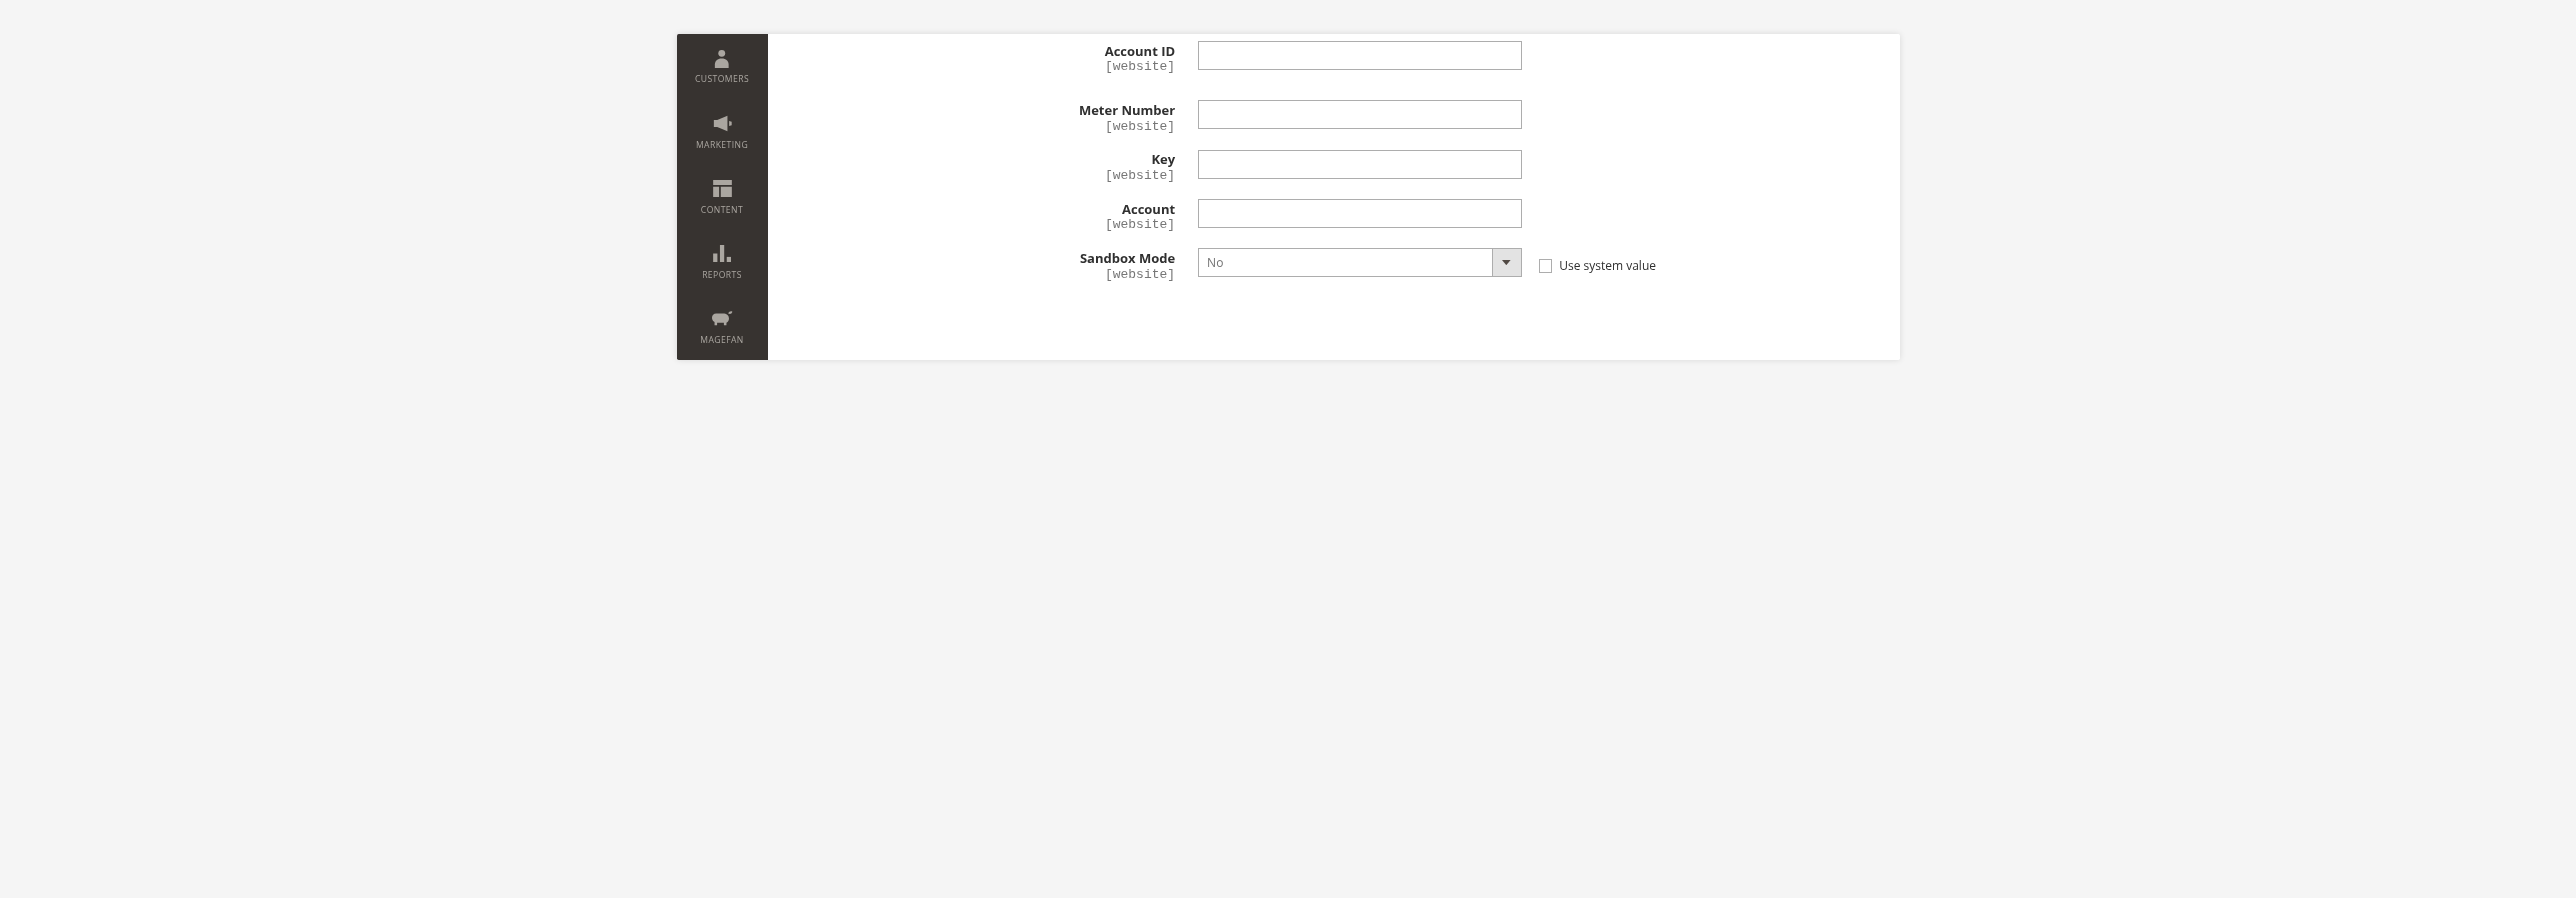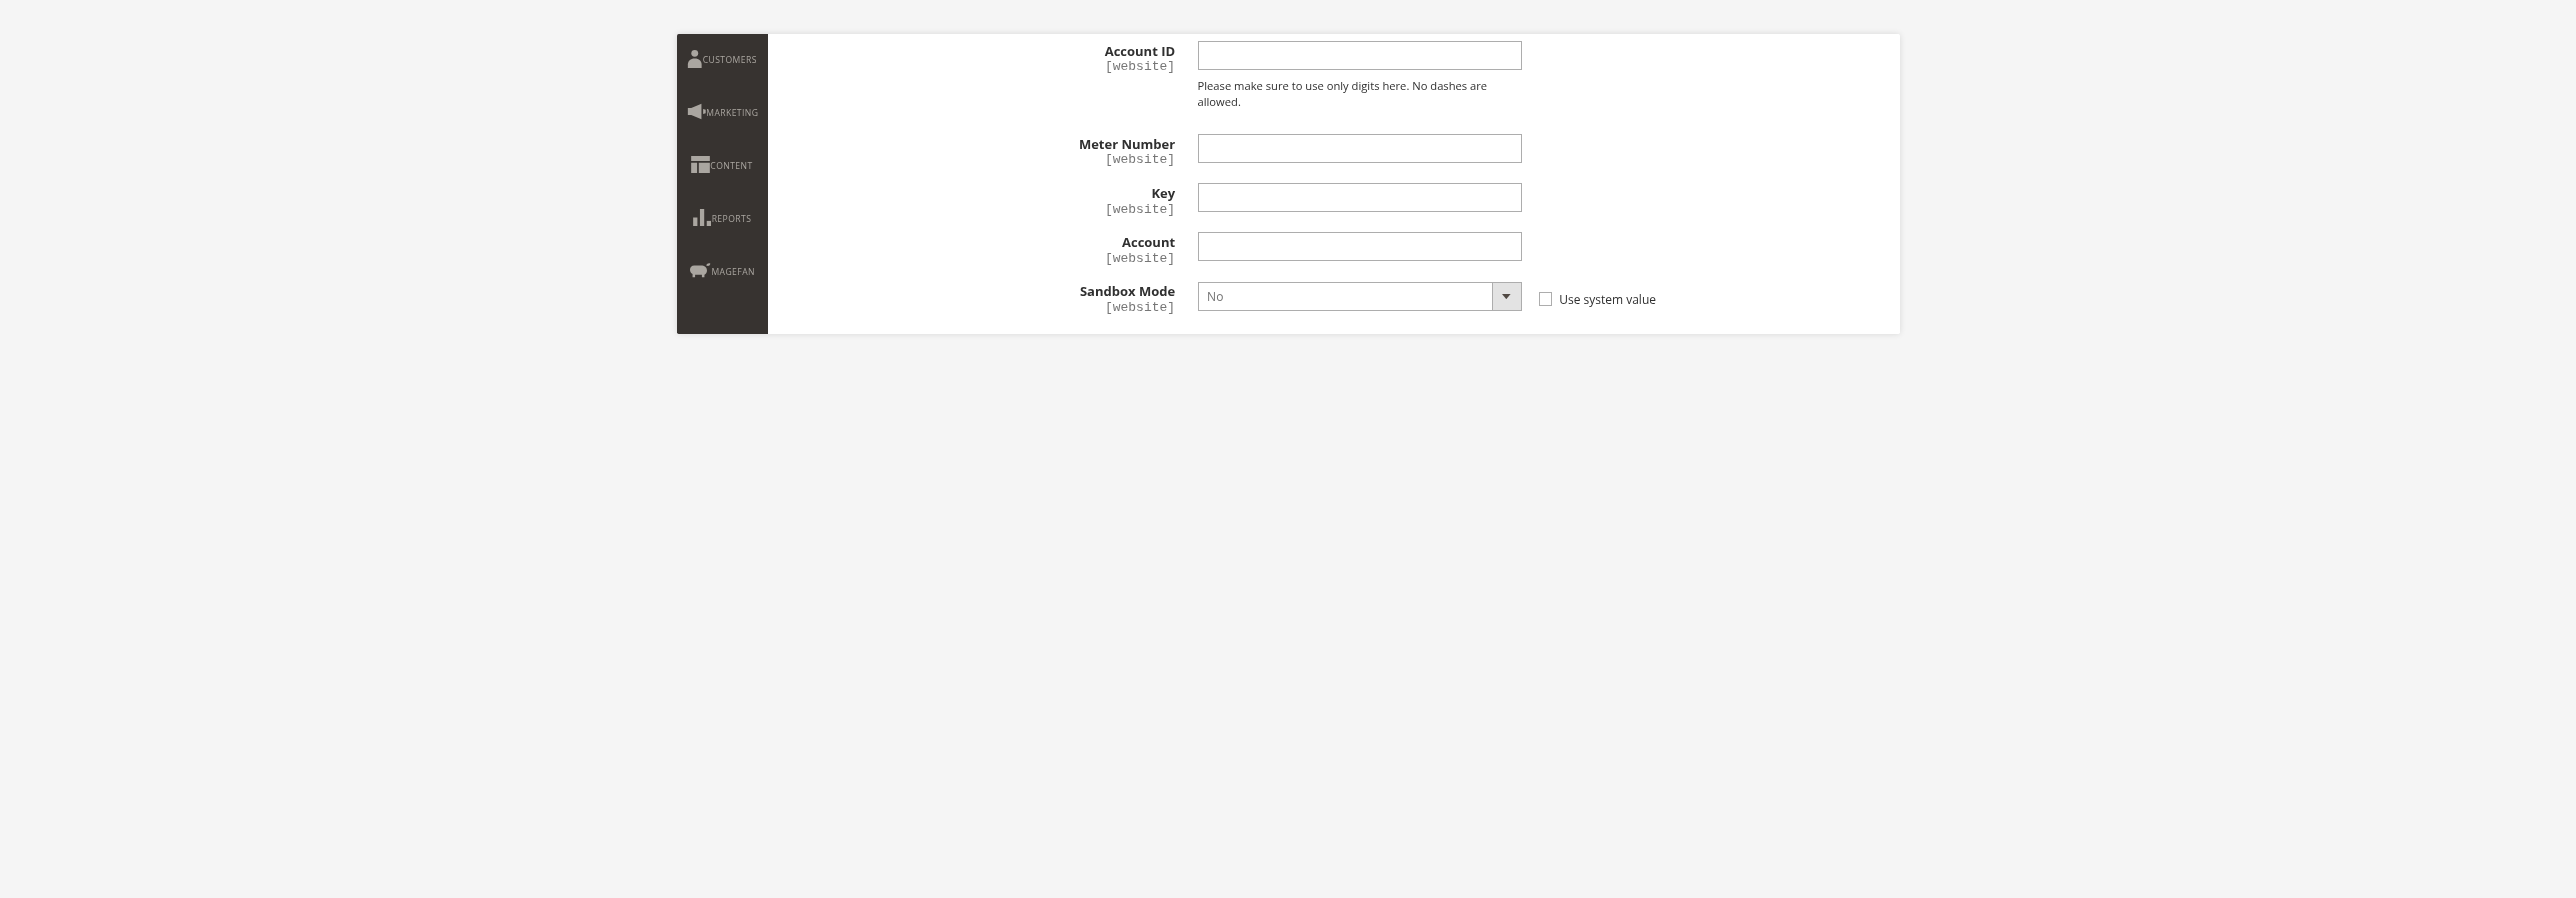--- a/index.html
+++ b/index.html
@@ -1,19 +1,19 @@
 <!DOCTYPE html>
 <html style="font-size:13.8px"><head>
 <meta charset="utf-8">
 <style>
 * { box-sizing: border-box; margin: 0; padding: 0; }
 body { font-family: 'Open Sans', 'Helvetica Neue', Arial, sans-serif; background: #f5f5f5; padding: 34px; }
 .admin-panel { max-width: 1223px; margin: 0 auto; background: #fff; box-shadow: 0 0 6.9px rgba(0,0,0,.12); display: flex; border-radius: 1.7px; overflow: hidden; position: relative; }
 .sidebar { width: 91px; background: #373330; display: flex; flex-direction: column; flex-shrink: 0; }
-.sidebar-item { display: flex; flex-direction: row; align-items: center; justify-content: center; padding: 12px 3.4px 13.8px; cursor: pointer; color: #aaa6a0; }
+.sidebar-item { display: flex; flex-direction: column; align-items: center; justify-content: center; padding: 12px 3.4px 13.8px; cursor: pointer; color: #aaa6a0; }
 .sidebar-icon { display: flex; align-items: center; justify-content: center; height: 24px; margin-bottom: 3.4px; }
 .sidebar-icon svg { fill: #aaa6a0; }
 .sidebar-label { font-size: 8.6px; letter-spacing: .05em; text-align: center; color: #aaa6a0; text-transform: uppercase; }
 .content { flex: 1; padding: 6.9px 34px 17px; }
 .form-row { display: flex; margin-bottom: 13.8px; }
 .form-row.with-note { margin-bottom: 24px; }
 .label-col { width: 396px; text-align: right; padding-right: 22.4px; padding-top: 1.7px; flex-shrink: 0; }
 .field-label { font-size: 13px; font-weight: 700; color: #303030; line-height: 1.3; }
 .field-scope { font-size: 13px; color: #777; line-height: 1.3; font-family: Liberation Mono, monospace; }
 .input-col { width: 324px; flex-shrink: 0; }
@@ -82,21 +82,20 @@
 
   <div class="content">
 
     <div class="form-row with-note">
       <div class="label-col">
         <div class="field-label">Account ID</div>
         <div class="field-scope">[website]</div>
       </div>
       <div class="input-col">
         <input type="text" class="text-input" value="" style="">
-        <div class="field-note">Please make sure to use only digits here. No dashes are allowed.</div>
       </div>
     </div>
 
     <div class="form-row">
       <div class="label-col">
         <div class="field-label">Meter Number</div>
         <div class="field-scope">[website]</div>
       </div>
       <div class="input-col">
         <input type="text" class="text-input" value="" style="">

